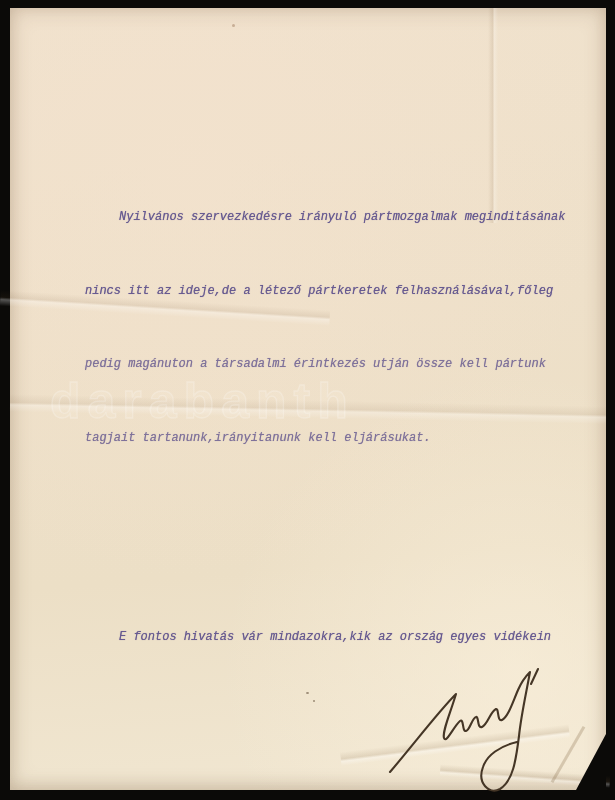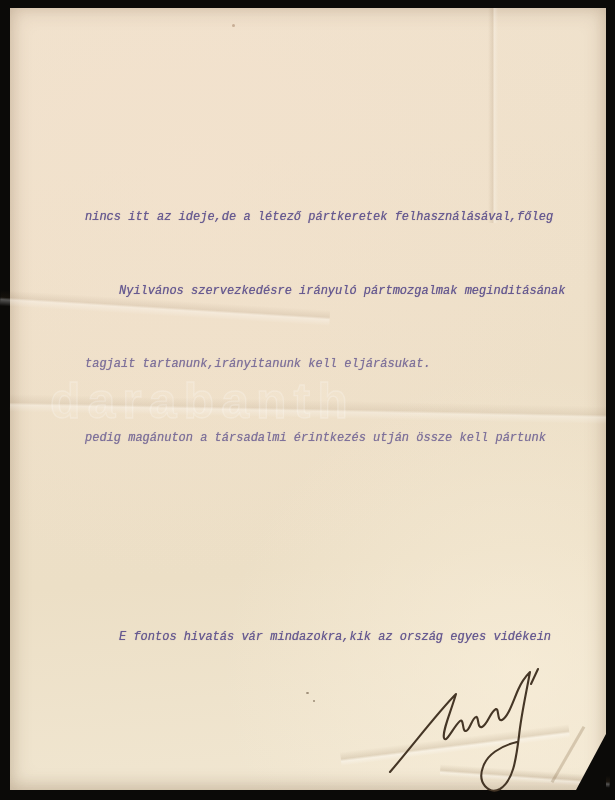--- a/index.html
+++ b/index.html
@@ -82,24 +82,24 @@
     <div class="crease v1"></div>
     <div class="crease c1"></div>
     <div class="crease c2"></div>
 
     <div class="watermark">darabanth</div>
 
     <div class="letter">
 
 
       <div class="para">
+        <div class="line ind">Nyilvános szervezkedésre irányuló pártmozgalmak meginditásának</div>
         <div class="line">nincs itt az ideje,de a létező pártkeretek felhasználásával,főleg</div>
-        <div class="line ind">Nyilvános szervezkedésre irányuló pártmozgalmak meginditásának</div>
+        <div class="line fade">pedig magánuton a társadalmi érintkezés utján össze kell pártunk</div>
         <div class="line fade">tagjait tartanunk,irányitanunk kell eljárásukat.</div>
-        <div class="line fade">pedig magánuton a társadalmi érintkezés utján össze kell pártunk</div>
       </div>
 
       <div class="para">
         <div class="line ind">E fontos hivatás vár mindazokra,kik az ország egyes vidékein</div>
         
         
         
       </div>
 
       

